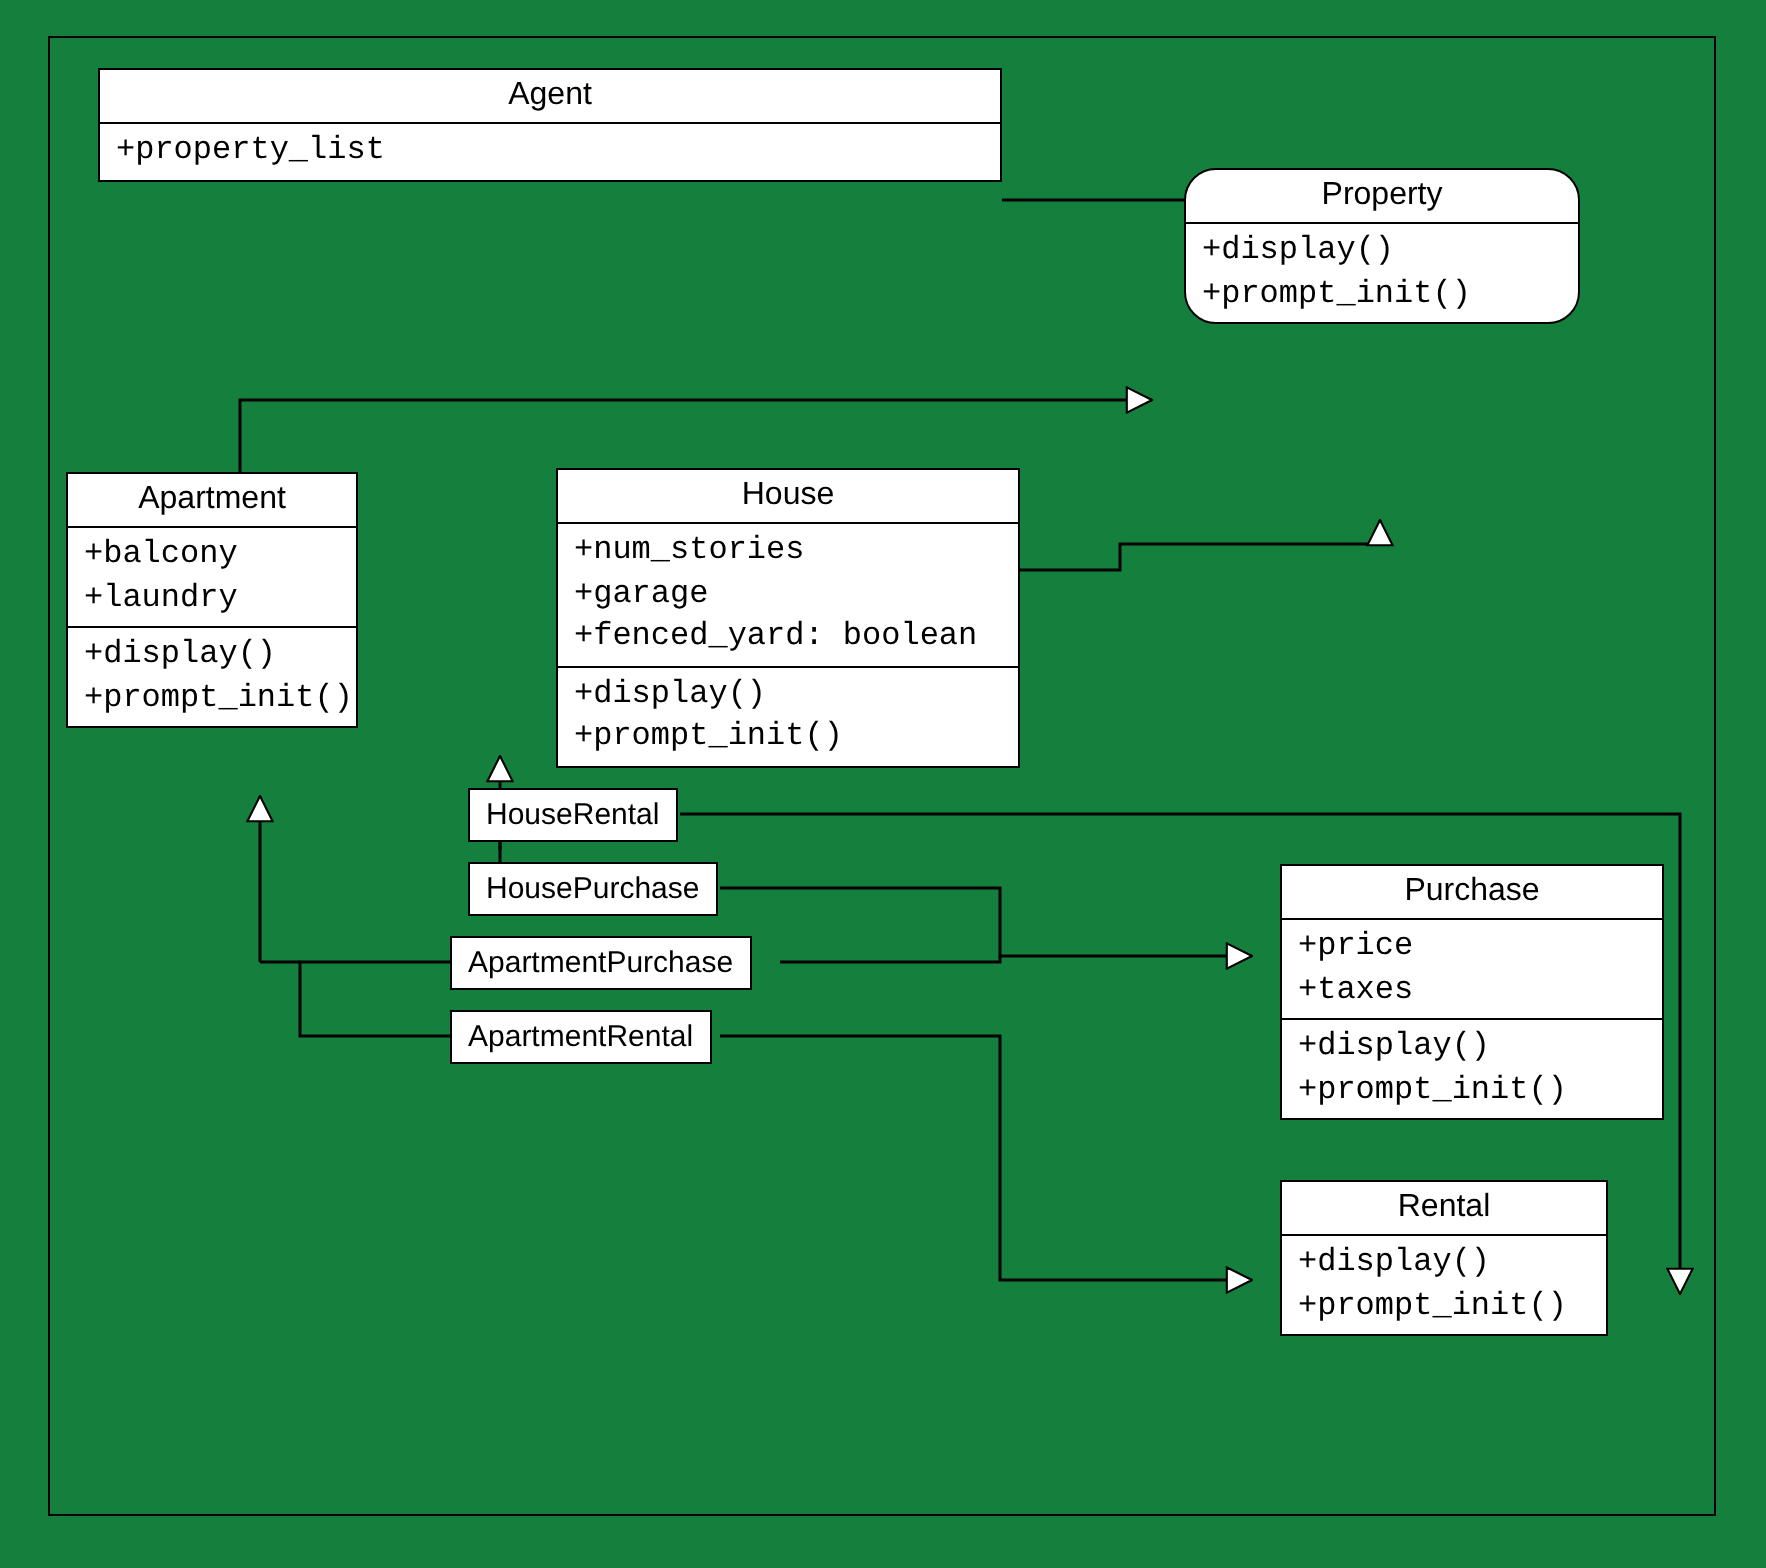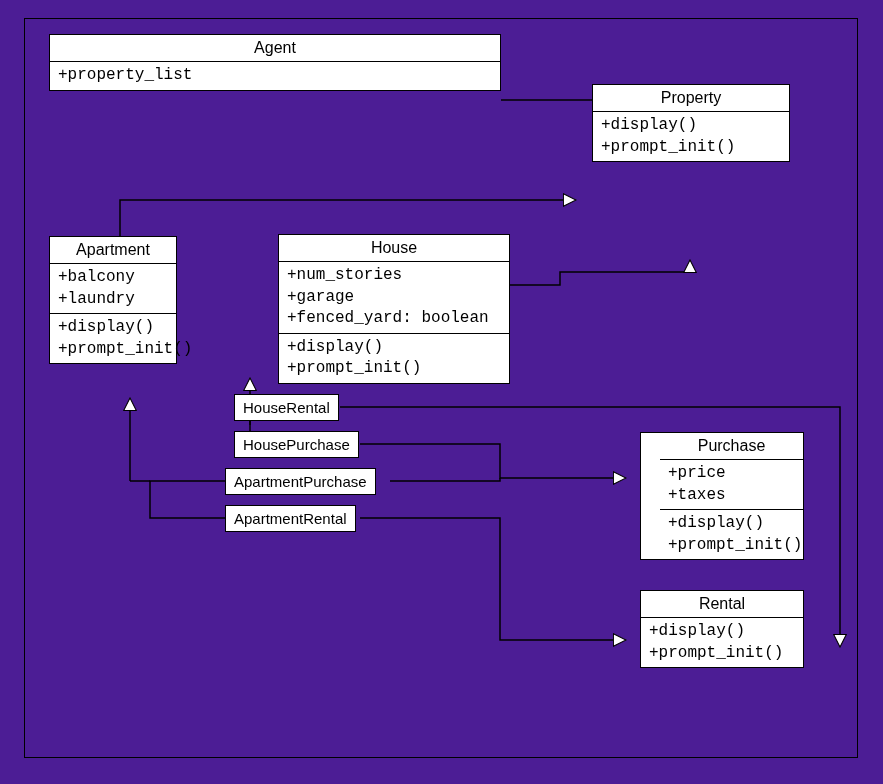--- a/index.html
+++ b/index.html
@@ -5,21 +5,21 @@
   html, body {
     margin: 0;
     padding: 0;
     background: #fff;
     font-family: Arial, Helvetica, sans-serif;
   }
   .canvas {
     position: relative;
     width: 883px;
     height: 784px;
-    background: #4c1d95;
+    background: #15803d;
   }
   .frame {
     position: absolute;
     left: 24px;
     top: 18px;
     width: 834px;
     height: 740px;
     border: 1.5px solid #000;
     box-sizing: border-box;
   }
@@ -100,44 +100,44 @@
 
     <path d="M360,518 L500,518 L500,640 L626,640" marker-end="url(#tri)"></path>
   </g>
 </svg>
 
 <div class="uml" style="left:49px; top:34px; width:452px;">
   <div class="title">Agent</div>
   <div class="section"><span>+property_list</span></div>
 </div>
 
-<div class="uml" style="left:592px; top:84px; width:198px;">
+<div class="uml" style="left:592px; top:84px; width:198px;border-radius:16px;">
   <div class="title">Property</div>
   <div class="section"><span>+display()</span>
 <span>+prompt_init()</span></div>
 </div>
 
-<div class="uml" style="left:49px; top:236px; width:128px;">
+<div class="uml" style="left:33px; top:236px; width:146px;">
   <div class="title">Apartment</div>
   <div class="section"><span>+balcony</span>
 <span>+laundry</span></div>
   <div class="section"><span>+display()</span>
 <span>+prompt_init()</span></div>
 </div>
 
 <div class="uml" style="left:278px; top:234px; width:232px;">
   <div class="title">House</div>
   <div class="section"><span>+num_stories</span>
 <span>+garage</span>
 <span>+fenced_yard: boolean</span></div>
   <div class="section"><span>+display()</span>
 <span>+prompt_init()</span></div>
 </div>
 
-<div class="uml" style="left:640px; top:432px; width:164px;padding-left:19px;">
+<div class="uml" style="left:640px; top:432px; width:192px;">
   <div class="title">Purchase</div>
   <div class="section"><span>+price</span>
 <span>+taxes</span></div>
   <div class="section"><span>+display()</span>
 <span>+prompt_init()</span></div>
 </div>
 
 <div class="uml" style="left:640px; top:590px; width:164px;">
   <div class="title">Rental</div>
   <div class="section"><span>+display()</span>

